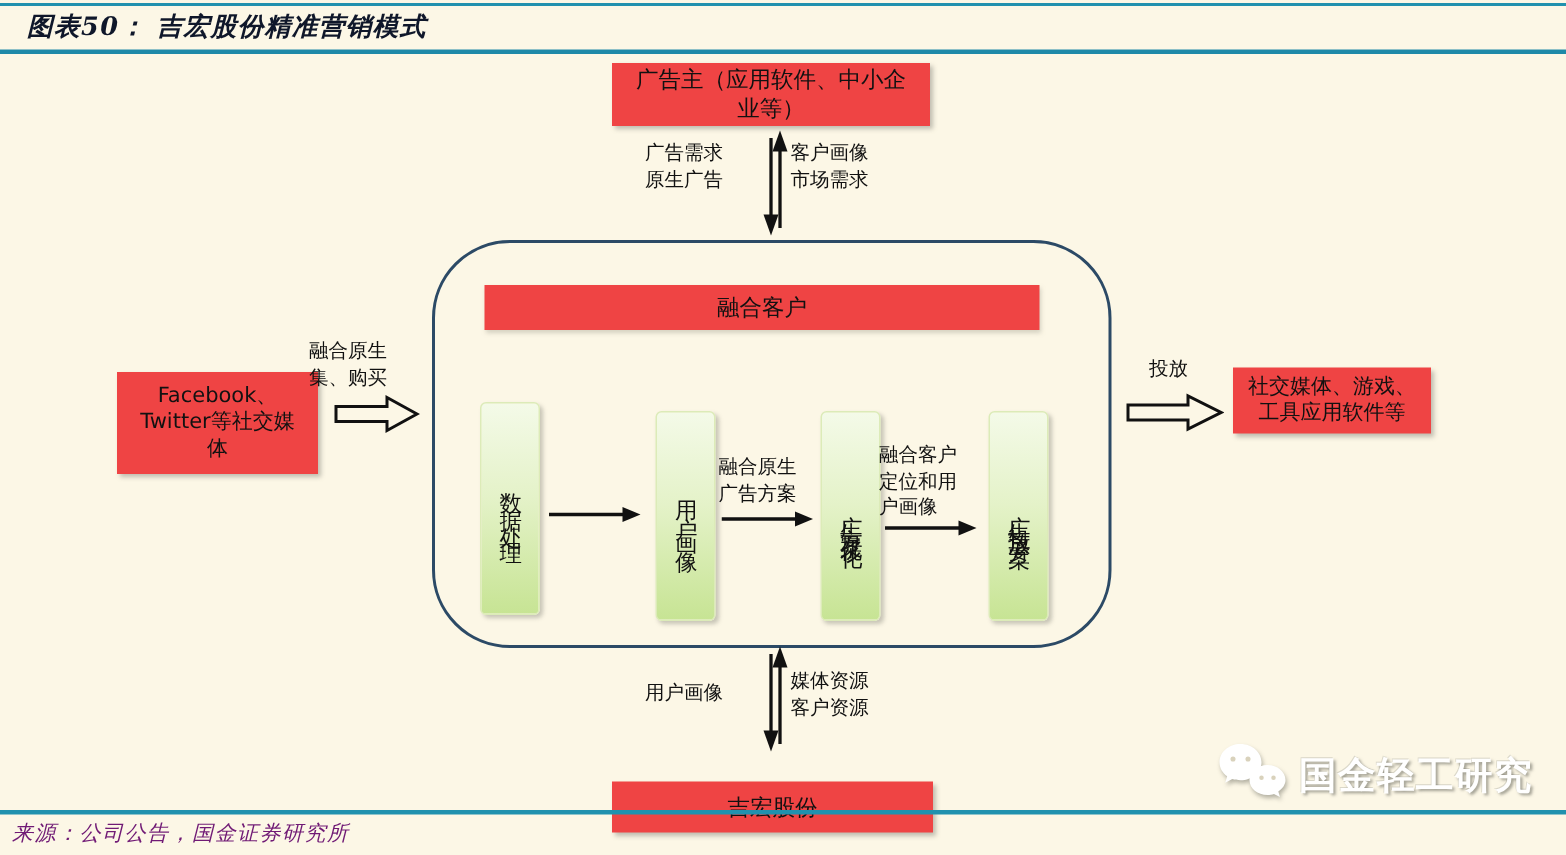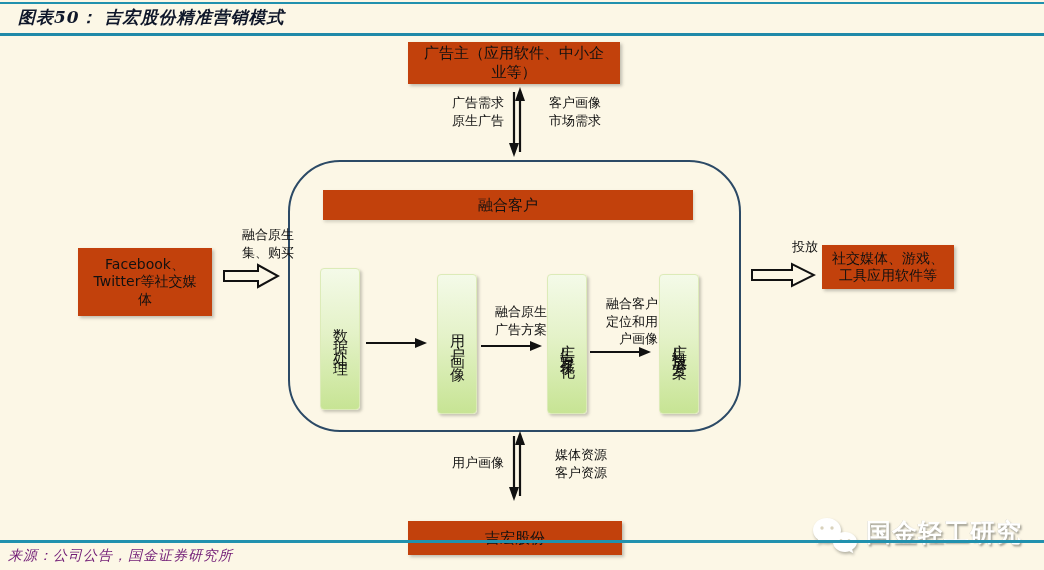--- a/index.html
+++ b/index.html
@@ -15,28 +15,28 @@
   
   .top-rule{left:0;top:2px;width:1044px;height:2px;background:#2191AE;}
   .page-title{
     left:18px;top:6px;font-family:"DejaVu Serif","Liberation Serif",serif;
     font-style:italic;font-weight:bold;font-size:17px;color:#0f172a;letter-spacing:1px;
   }
   .title-rule{left:0;top:33px;width:1044px;height:3px;background:#1F89A8;}
 
   
   .blue-box{
-    background:#c2410c;
+    background:#ef4444;
     display:flex;align-items:center;justify-content:center;text-align:center;
     font-size:15px;line-height:1.25;color:#111;
     box-shadow:2px 2px 3px rgba(120,120,110,0.45);
   }
 
   
-  .lbl{font-size:13px;line-height:1.35;text-align:right;color:#111;}
+  .lbl{font-size:13px;line-height:1.35;text-align:left;color:#111;}
 
   
   .container-frame{
     left:288px;top:160px;width:449px;height:268px;
     border:2.5px solid #2C4A66;border-radius:52px;background:transparent;
   }
   .platform-bar{left:323px;top:190px;width:370px;height:30px;box-shadow:1px 2px 3px rgba(140,140,125,0.35);}
 
   
   .green-box{
@@ -45,22 +45,22 @@
     box-shadow:2px 2px 3px rgba(120,120,110,0.4);
     display:flex;align-items:center;justify-content:center;
     writing-mode:vertical-rl;text-orientation:upright;
     font-size:15px;color:#111;
   }
   .ls-wide{letter-spacing:11px;}
   .ls-narrow{letter-spacing:4px;}
 
   .arrow-svg{display:block;}
   .logo{
-    left:812px;top:516px;width:222px;height:48px;
-    display:flex;align-items:flex-start;
+    left:812px;top:492px;width:222px;height:48px;
+    display:flex;align-items:center;
   }
   .logo-text{
     font-size:25px;font-weight:bold;letter-spacing:1px;color:#FFFFFF;
     text-shadow:1.5px 1.5px 2px rgba(90,90,80,0.55), -0.5px -0.5px 0 rgba(160,160,150,0.35);
     margin-left:8px;white-space:nowrap;
   }
   .bottom-rule{left:0;top:540px;width:1044px;height:3px;background:#2191AE;}
   .source-note{
     left:8px;top:547px;font-family:"DejaVu Serif","Liberation Serif",serif;
     font-style:italic;font-size:14px;color:#701a75;letter-spacing:1px;

